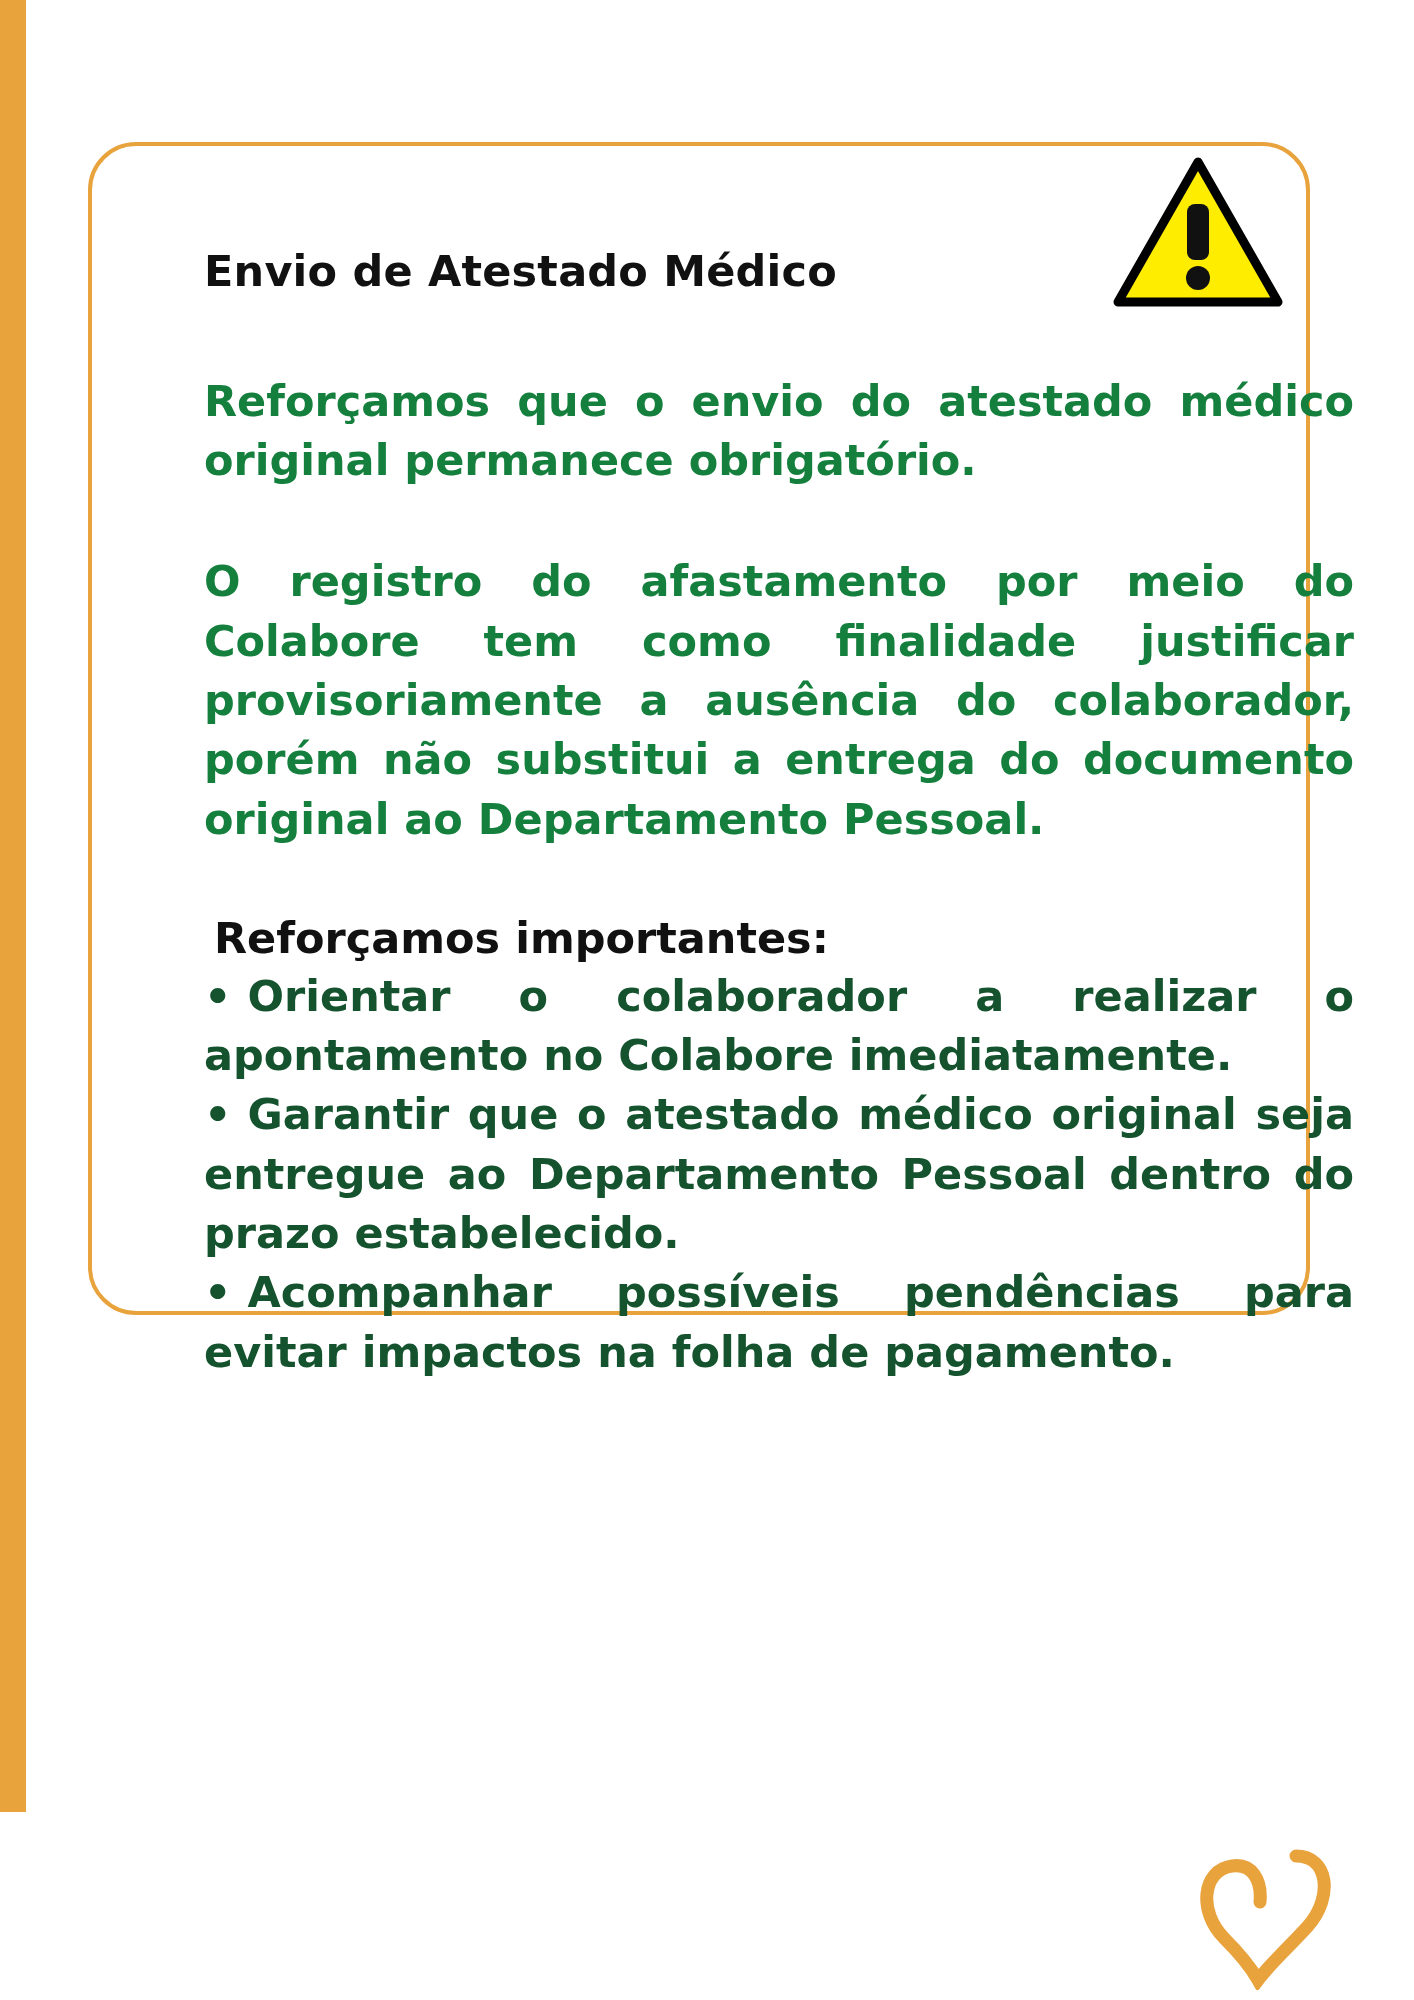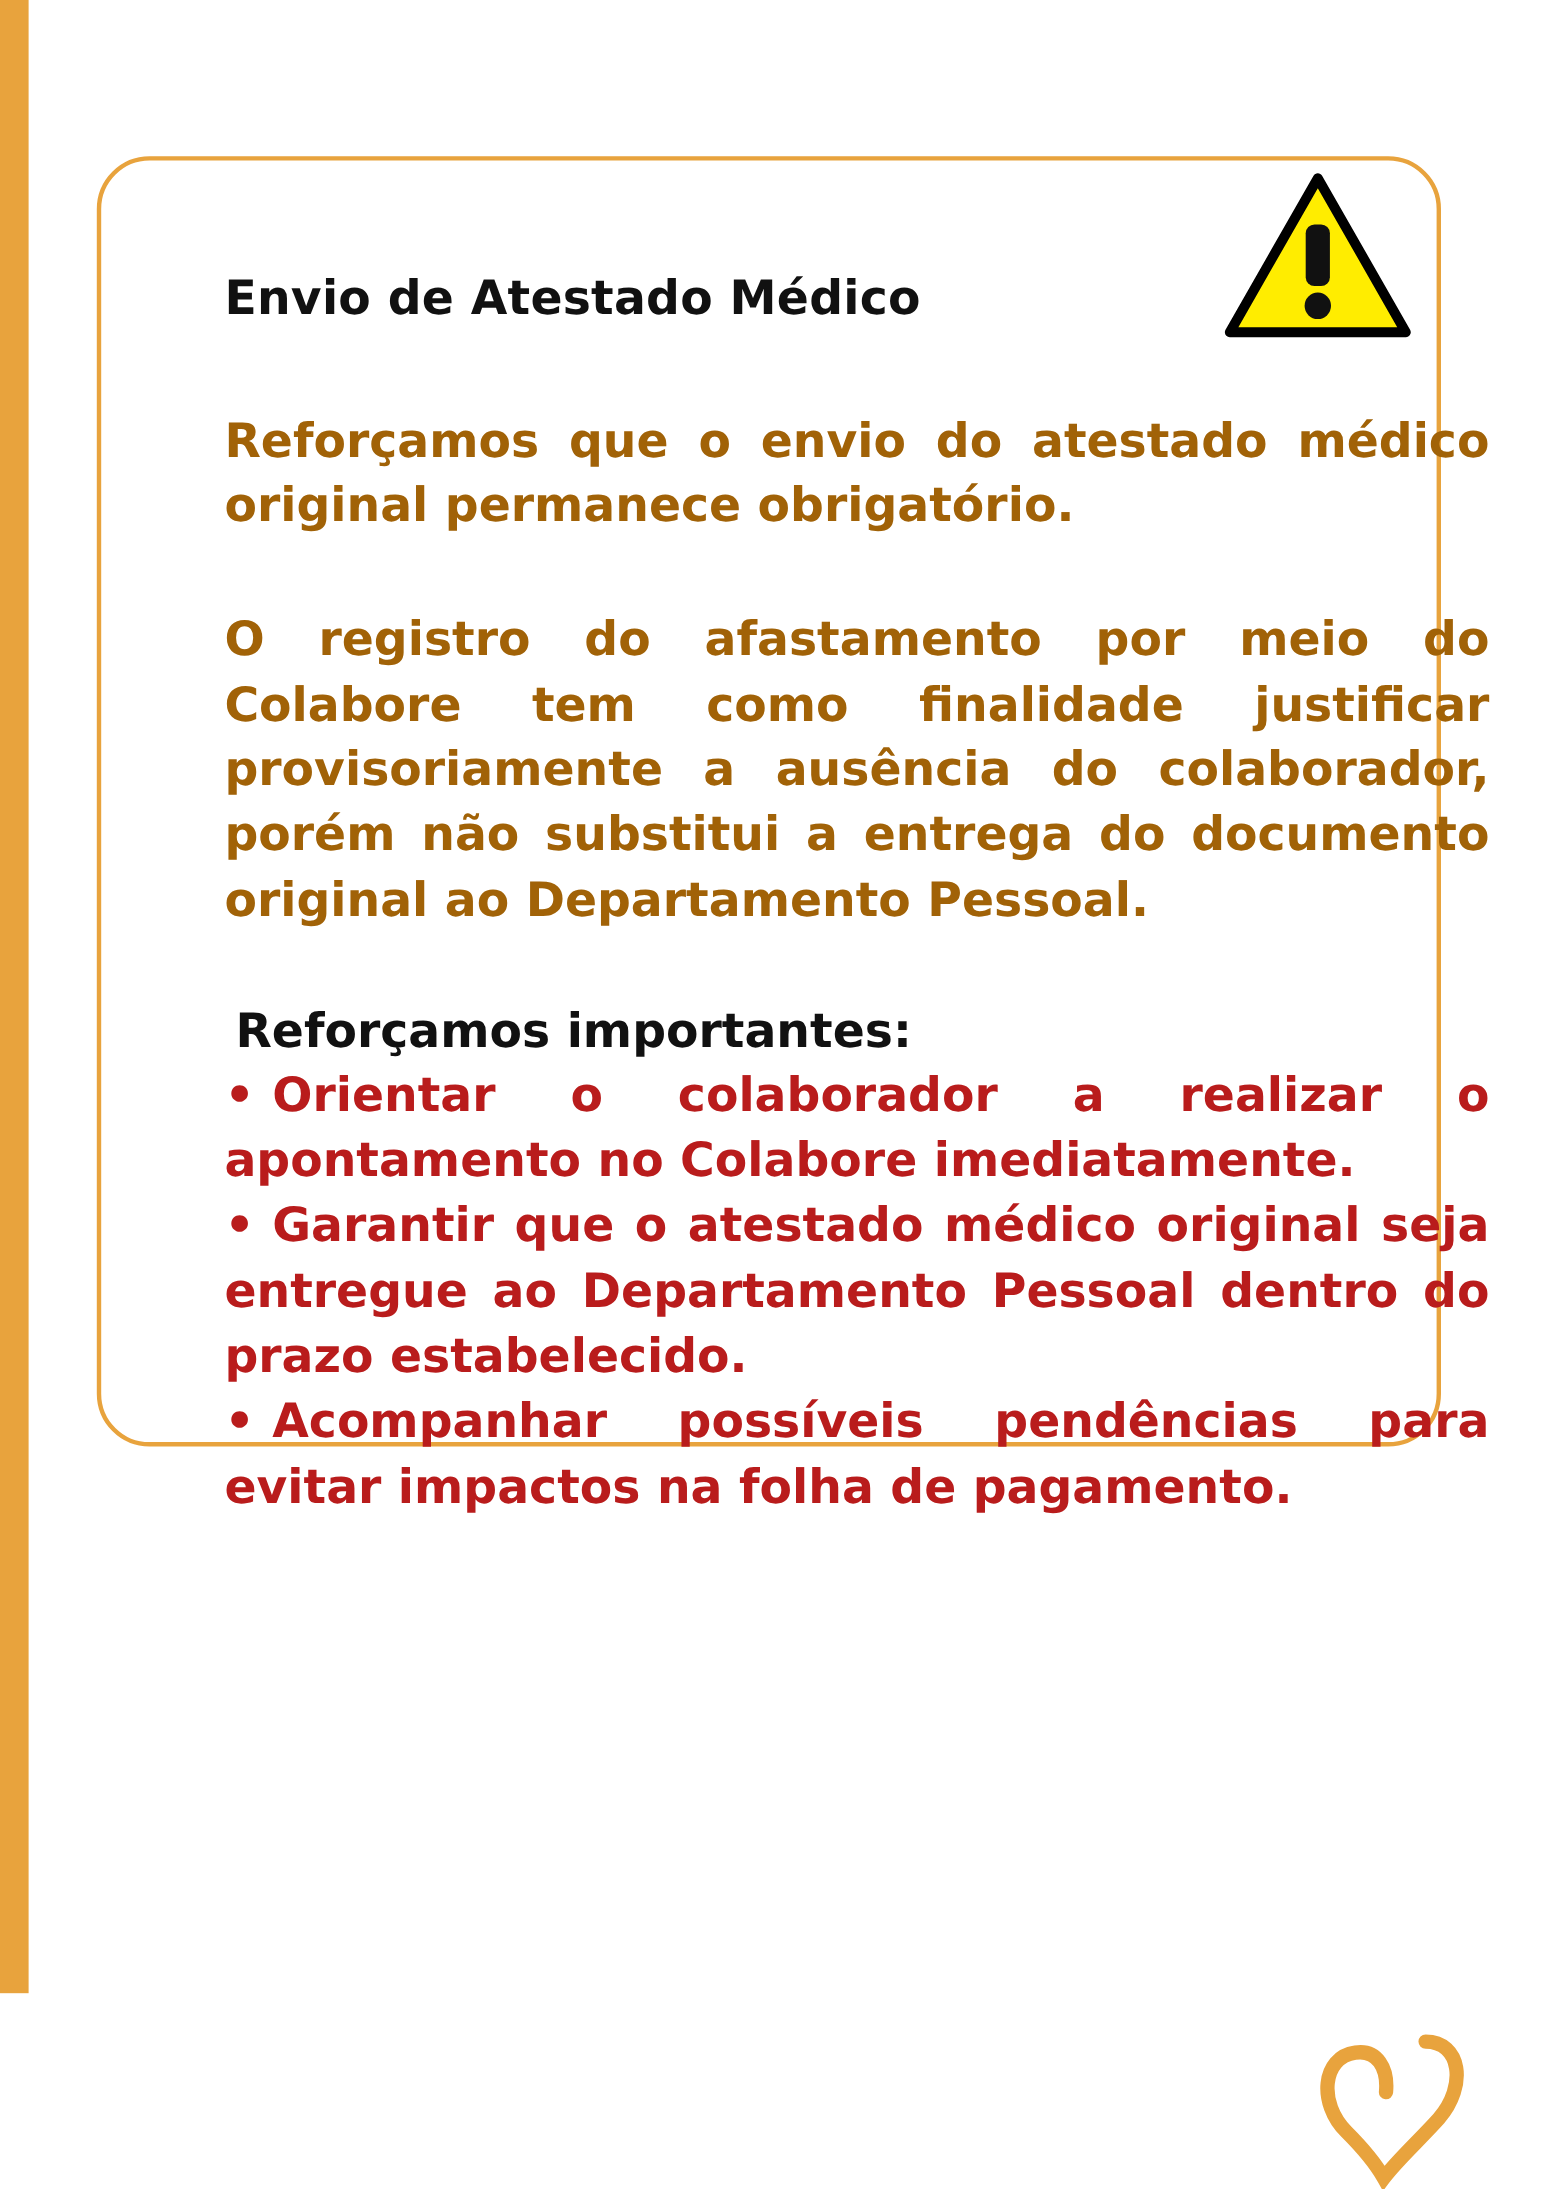--- a/index.html
+++ b/index.html
@@ -51,21 +51,21 @@
     color: #111111;
     letter-spacing: 0.2px;
     margin: 0 0 0 0;
     line-height: 1.2;
     width: 1050px;
   }
 
   .para {
     font-size: 43px;
     font-weight: bold;
-    color: #a16207;
+    color: #15803d;
     line-height: 1.38;
     text-align: justify;
     width: 1150px;
     margin: 0;
   }
 
   .gap-lg { height: 74px; }
   .gap-md { height: 62px; }
 
   .section-head {
@@ -79,21 +79,21 @@
 
   .bullets {
     margin: 0;
     padding: 0;
     list-style: none;
     width: 1150px;
   }
   .bullets li {
     font-size: 43px;
     font-weight: bold;
-    color: #b91c1c;
+    color: #14532d;
     line-height: 1.38;
     text-align: justify;
     margin: 0;
     text-indent: 0;
   }
   .bullets li::before {
     content: "\2022";
     margin-right: 16px;
   }
 

